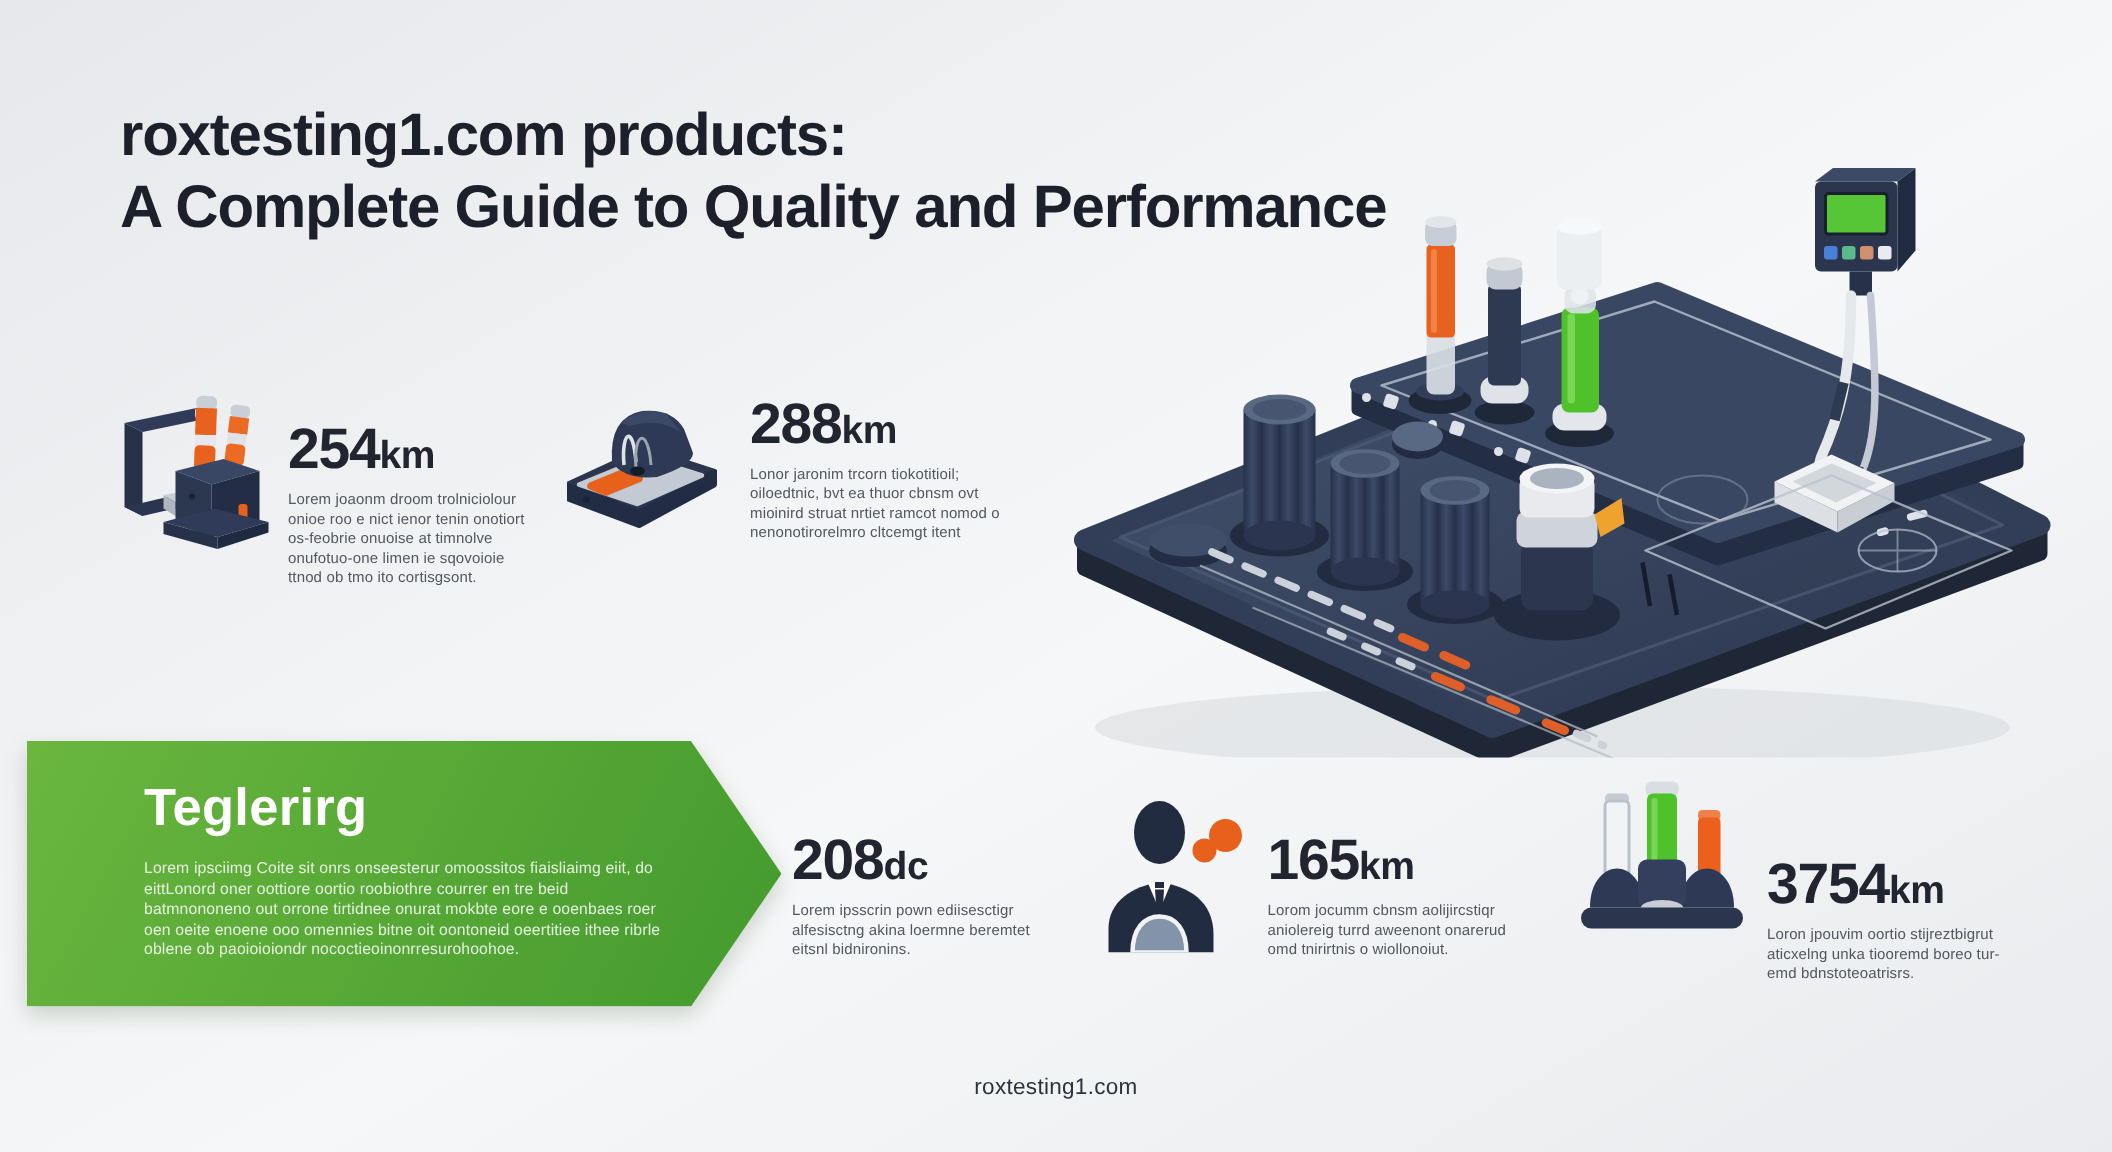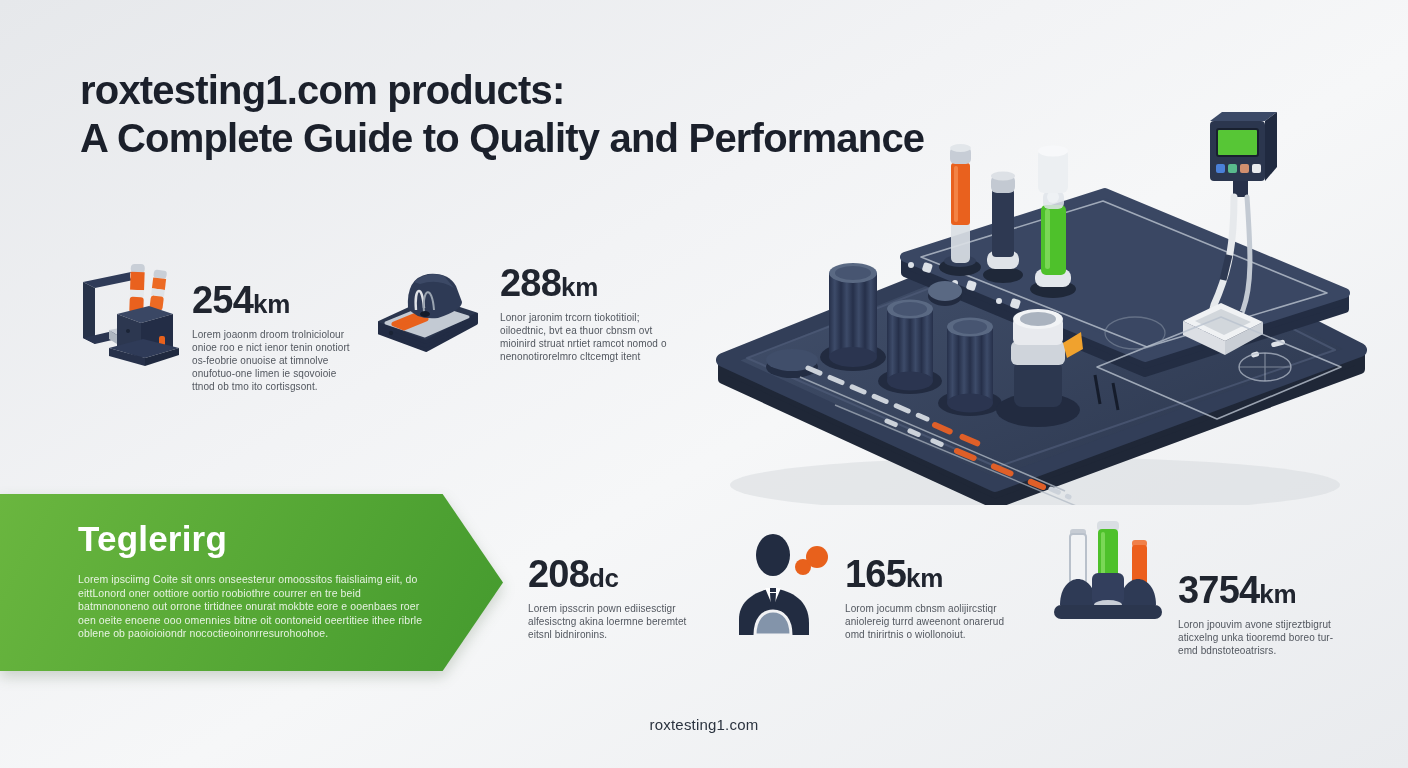--- a/index.html
+++ b/index.html
@@ -13,21 +13,21 @@
 
   
   .stat{position:absolute;}
   .stat-number{color:#20252f; font-weight:600; font-size:38px; line-height:36px; letter-spacing:-0.8px; white-space:nowrap;}
   .stat-number .unit{font-size:26px; font-weight:600; letter-spacing:-0.3px;}
   .stat-desc{margin:6px 0 0 0; font-size:10px; line-height:13px; color:#52575f; letter-spacing:0.1px;}
   .icon{position:absolute; display:block;}
 
   
   .banner-wrap{position:absolute; left:0; top:494px; width:503px; height:177px;
-    filter:drop-shadow(0 6px 7px rgba(40,70,30,0.20));}
+    filter:drop-shadow(0 6px 7px rgba(40,70,30,0.20));padding-left:18px;}
   .banner{width:100%; height:100%;
     clip-path:polygon(0 0, 88% 0, 100% 50%, 88% 100%, 0 100%);
     background:linear-gradient(118deg,#6ab63f 0%, #55a735 55%, #449a2e 100%);
     box-sizing:border-box; padding:26px 0 0 78px;}
   .banner-title{color:#ffffff; font-size:35px; font-weight:700; letter-spacing:0.2px; line-height:38px;}
   .banner-body{margin:15px 0 0 0; width:356px; font-size:10.5px; line-height:13.5px;
     color:rgba(255,255,255,0.85); letter-spacing:0.1px;}
 
   
   .footer{position:absolute; left:0; top:716px; width:100%; text-align:center;
@@ -281,18 +281,18 @@
     <rect x="84" y="23" width="15" height="7" rx="3" fill="#f08049"></rect>
     <rect x="84" y="28" width="15" height="40" rx="3" fill="#ec5f1d"></rect>
     <path d="M12,88 C12,70 22,62 30,62 C38,62 48,70 48,88 Z" fill="#2e3a55"></path>
     <path d="M72,88 C72,70 82,62 90,62 C98,62 108,70 108,88 Z" fill="#2e3a55"></path>
     <rect x="44" y="56" width="32" height="32" rx="6" fill="#333f5d"></rect>
     <ellipse cx="60" cy="88" rx="14" ry="5" fill="#c9ced6"></ellipse>
     <rect x="6" y="88" width="108" height="14" rx="7" fill="#2b364e"></rect>
   </svg>
   <div class="stat" style="left:1178px; top:572px; width:176px;">
     <div class="stat-number"><span>3754</span><span class="unit">km</span></div>
-    <p class="stat-desc" style="width:172px;">Loron jpouvim avone stijreztbigrut aticxelng unka tiooremd boreo tur-emd bdnstoteoatrisrs.</p>
+    <p class="stat-desc" style="width:172px;">Loron jpouvim oortio stijreztbigrut aticxelng unka tiooremd boreo tur-emd bdnstoteoatrisrs.</p>
   </div>
 
   <div class="footer">roxtesting1.com</div>
 
 </div>
 
 </body></html>

